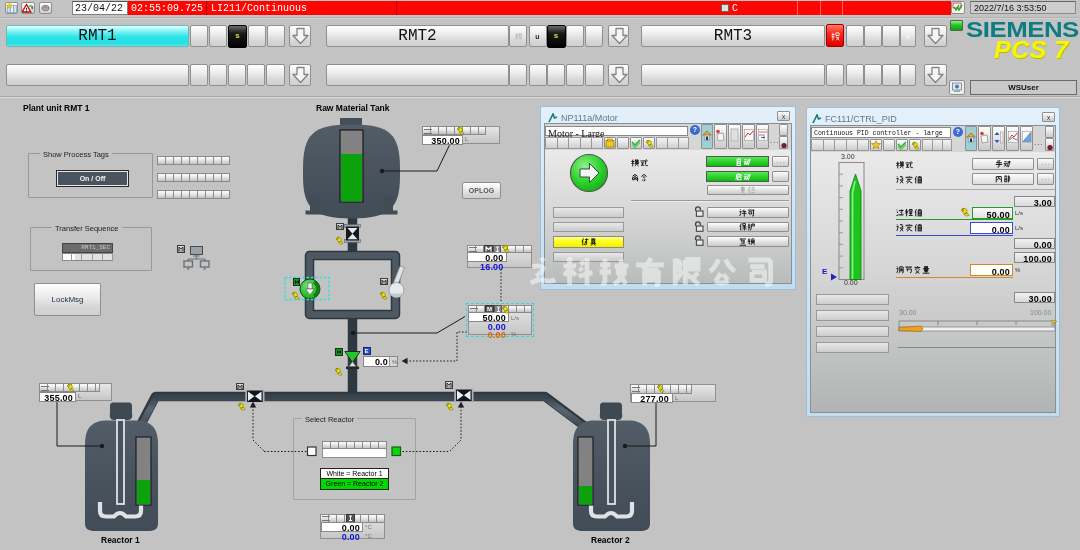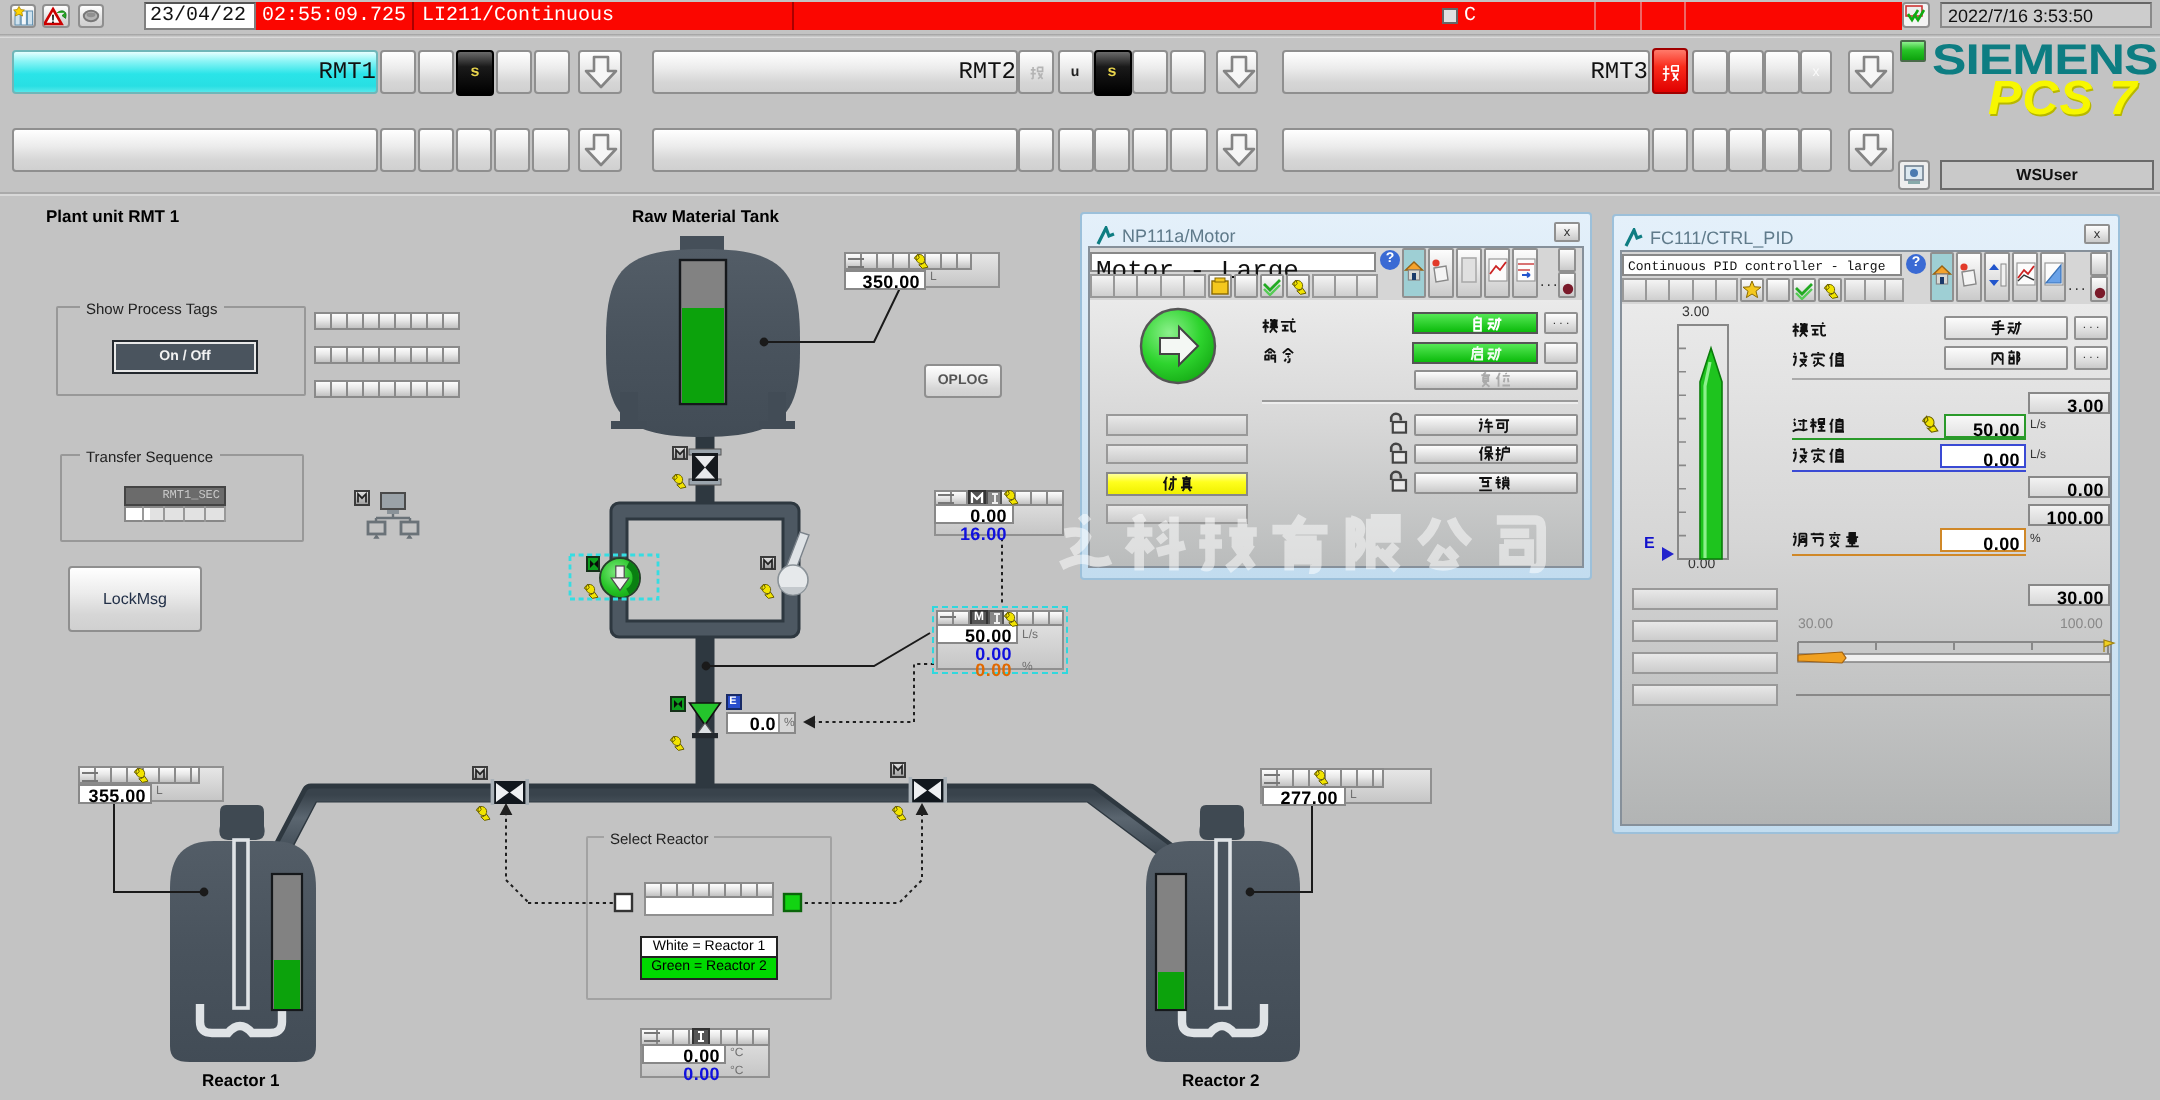--- a/index.html
+++ b/index.html
@@ -1,20 +1,20 @@
 <!DOCTYPE html>
 <html><head><meta charset="utf-8">
 <style>
 html,body{margin:0;padding:0}
 #scr{position:relative;width:1080px;height:550px;background:#c3c3c3;font-family:"Liberation Sans",sans-serif;overflow:hidden;transform:translateZ(0)}
 .ab{position:absolute;box-sizing:border-box}
 .btn{position:absolute;box-sizing:border-box;background:linear-gradient(180deg,#ffffff 0%,#ececec 40%,#d6d6d6 75%,#d0d0d0 100%);border:1px solid #8f8f8f;border-radius:2px}
 .btn>svg{display:block;margin:0 auto}
 .btn2{position:absolute;box-sizing:border-box;background:linear-gradient(180deg,#fdfdfd 0%,#e4e4e4 50%,#cacaca 100%);border:1px solid #909090;border-radius:1px}
-.navtxt{width:100%;text-align:right;font-family:"Liberation Mono",monospace;font-size:12px;color:#111;line-height:20px}
+.navtxt{width:100%;text-align:center;font-family:"Liberation Mono",monospace;font-size:16px;color:#111;line-height:20px}
 .seg{position:absolute;box-sizing:border-box;border:1px solid #8a8a8a;background:
  repeating-linear-gradient(90deg,rgba(0,0,0,0) 0px,rgba(0,0,0,0) 7px,#8a8a8a 7px,#8a8a8a 8px),
  linear-gradient(180deg,#fdfdfd 0%,#e8e8e8 45%,#c2c2c2 100%)}
 .vtx{position:absolute;font-weight:bold;font-size:9px;letter-spacing:0.2px;color:#000;text-align:right}
 .gl{position:absolute;font-size:6px;color:#707070}
 .grp{position:absolute;box-sizing:border-box;border:1px solid #989898;border-radius:1px}
 .grplab{position:absolute;background:#c3c3c3;font-size:7.5px;color:#222;padding:0 3px;white-space:nowrap}
 .mbox{position:absolute;box-sizing:border-box;width:8px;height:7.5px;background:linear-gradient(180deg,#dedede,#a2a2a2);border:1px solid #3c3c3c;color:#000}
 .cjk{position:absolute;stroke-width:12;color:#111}
 .wbar{position:absolute;box-sizing:border-box;border:1px solid #999;background:linear-gradient(180deg,#e8e8e8,#cccccc)}
@@ -475,21 +475,21 @@
 <div class="ab" style="left:591px;top:535px;font-size:8.5px;font-weight:bold;color:#000">Reactor 2</div>
 
 <div class="grp" style="left:28px;top:153px;width:125px;height:45px"></div>
 <div class="grplab" style="left:40px;top:149.5px">Show Process Tags</div>
 <div class="ab" style="left:56px;top:170px;width:73px;height:17px;background:#4a545e;border:1px solid #23282d;box-shadow:inset 0 0 0 1px #e8e8e8"></div>
 <div class="ab" style="left:56px;top:174.5px;width:73px;text-align:center;font-size:7px;font-weight:bold;color:#f2f2f2">On / Off</div>
 <div class="seg" style="left:157px;top:156px;width:73px;height:8.5px"></div>
 <div class="seg" style="left:157px;top:173px;width:73px;height:8.5px"></div>
 <div class="seg" style="left:157px;top:190px;width:73px;height:8.5px"></div>
 <div class="grp" style="left:30px;top:227px;width:122px;height:44px"></div>
-<div class="grplab" style="left:40px;top:223.5px">Transfer Sequence</div>
+<div class="grplab" style="left:52px;top:223.5px">Transfer Sequence</div>
 <div class="ab" style="left:62px;top:243px;width:51px;height:9.5px;background:#6b6b6b;border:1px solid #444">
       <div style="text-align:right;font-size:6px;color:#c8c8c8;line-height:8px;padding-right:2px;font-family:'Liberation Mono',monospace">RMT1_SEC</div>
     </div>
 <div class="ab" style="left:62px;top:252.5px;width:51px;height:8.5px;border:1px solid #888;background:linear-gradient(90deg,#fff 0 12px,#e2e2e2 12px)"></div>
 <div class="ab" style="left:62px;top:252.5px;width:51px;height:8.5px;background:repeating-linear-gradient(90deg,transparent 0 9.2px,#999 9.2px 10.2px)"></div>
 <div class="btn" style="left:34px;top:283px;width:67px;height:33px"></div>
 <div class="ab" style="left:34px;top:295px;width:67px;text-align:center;font-size:8px;color:#223048">LockMsg</div>
 <div class="btn" style="left:462px;top:182px;width:39px;height:17px"></div>
 <div class="ab" style="left:462px;top:187px;width:39px;text-align:center;font-size:7px;font-weight:bold;color:#555">OPLOG</div>
 <div class="grp" style="left:293px;top:418px;width:123px;height:82px;border-color:#a2a2a2"></div>
@@ -596,21 +596,21 @@
 <div class="ab" style="left:540px;top:106px;width:256px;height:184px;background:linear-gradient(180deg,#e4f0fa,#c2dcef);border:1px solid #9cc0da;border-radius:2px"></div>
 <svg class="ab" style="left:548px;top:113px" width="10" height="10" viewBox="0 0 10 10">
       <path d="M1,9 L5,1 L6.5,5 L9,4" fill="none" stroke="#0e7d82" stroke-width="1.6"></path>
     </svg>
 <div class="ab" style="left:561px;top:113px;font-size:9px;color:#5f7a8a">NP111a/Motor</div>
 <div class="btn2" style="left:777px;top:111px;width:13px;height:10px">
       <div style="text-align:center;font-size:6.5px;line-height:9px;color:#333">x</div>
     </div>
 <div class="ab" style="left:544px;top:123px;width:248px;height:161px;background:#d6d6d6;border:1px solid #86909a"></div>
 <div class="ab" style="left:545px;top:125.5px;width:143px;height:10.5px;background:#fff;border:1px solid #888">
-      <div style="font-size:13px;color:#111;padding:1.5px 0 0 2px;font-family:Liberation Mono, monospace">Motor - Large</div>
+      <div style="font-size:10px;color:#111;padding:1.5px 0 0 2px;font-family:Liberation Serif, serif">Motor - Large</div>
     </div>
 <div class="ab" style="left:690px;top:125px;width:10px;height:10px;border-radius:50%;background:#3a6ad4;color:#fff;font-size:7px;font-weight:bold;text-align:center;line-height:10px">?</div>
 <div class="btn2" style="left:701px;top:124px;width:12px;height:25px;background:#9ecfd4"></div>
 <svg class="ab" style="left:702px;top:130px" width="10" height="11" viewBox="0 0 10 11">
       <path d="M0.8,5 L5,1 L9.2,5 Z" fill="#f5a32c" stroke="#9a6212" stroke-width="0.7"></path>
       <rect x="2.2" y="5" width="5.6" height="5" fill="#d8d8d4" stroke="#888" stroke-width="0.6"></rect>
       <rect x="4" y="6.5" width="2" height="3.5" fill="#1a3a6a"></rect>
     </svg>
 <div class="btn2" style="left:714px;top:124px;width:13px;height:25px"></div>
 <svg class="ab" style="left:715px;top:129px" width="11" height="13" viewBox="0 0 11 13">

